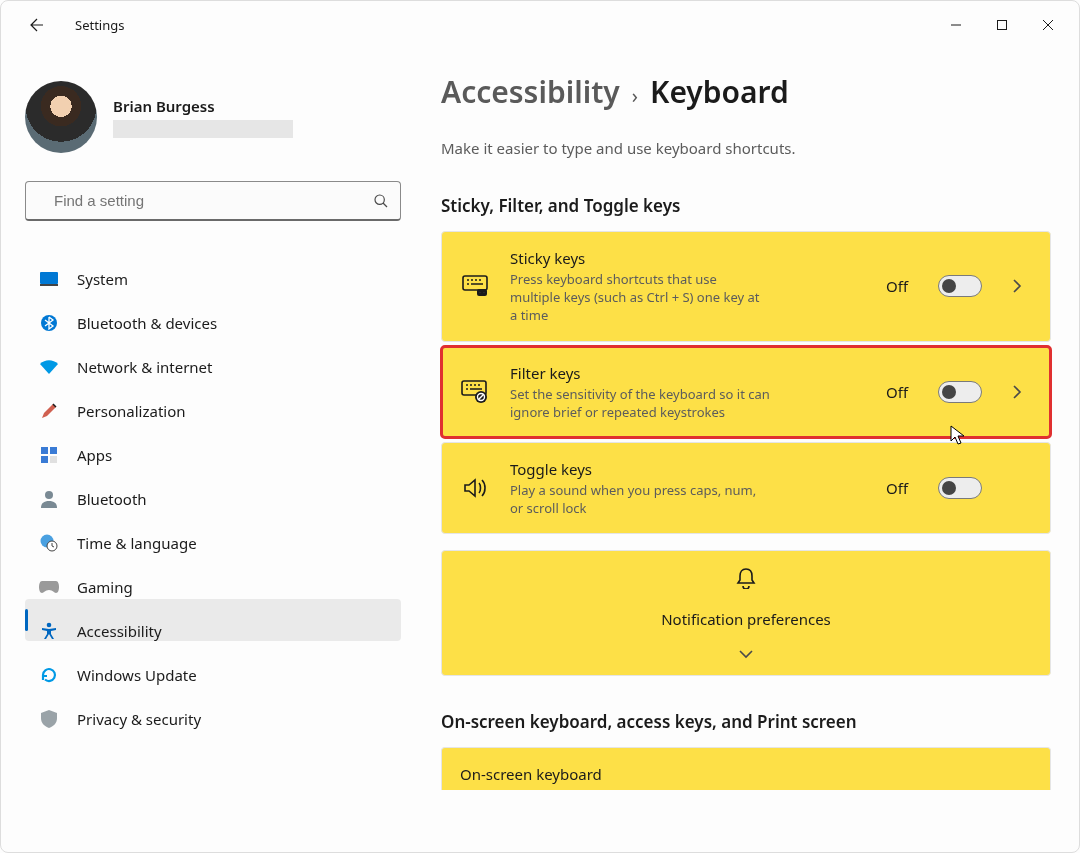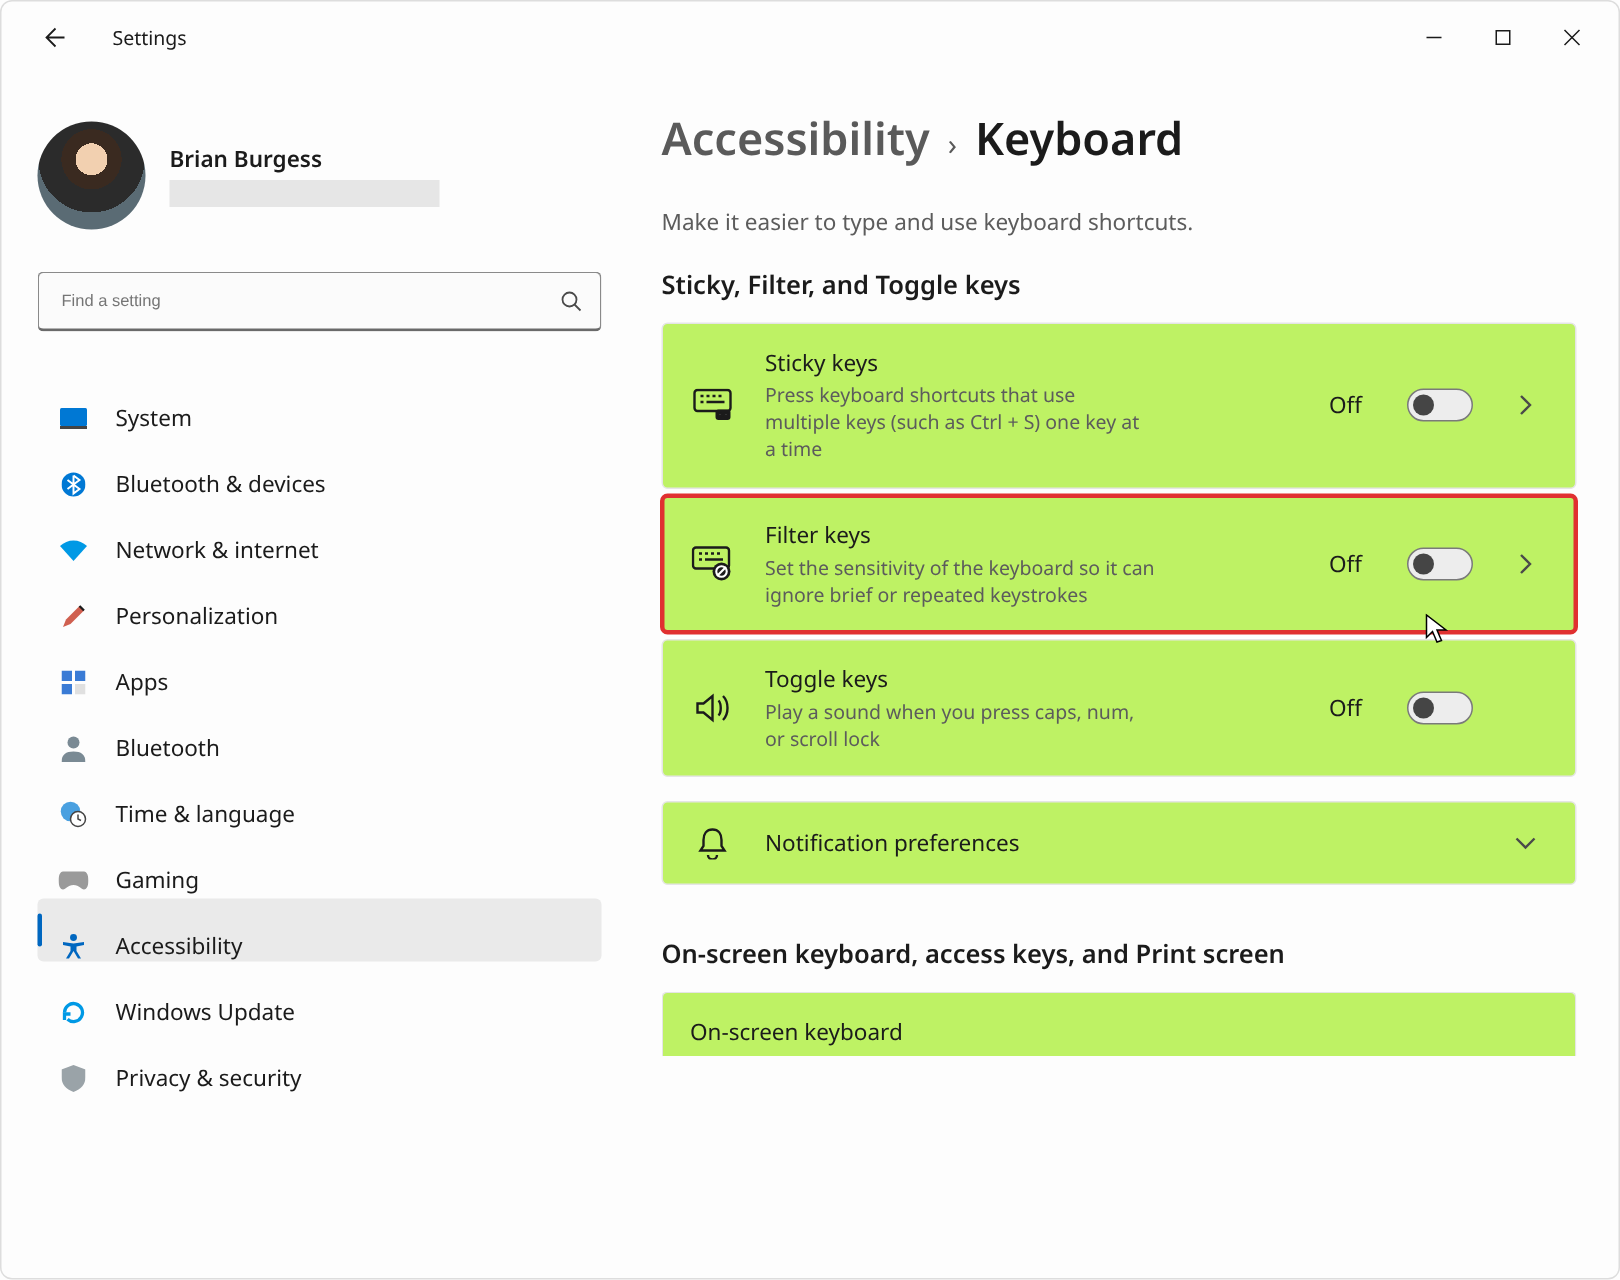--- a/index.html
+++ b/index.html
@@ -17,40 +17,40 @@
   .main { display:flex; height: calc(100% - 48px); }
 
   
   .sidebar { width: 420px; padding: 32px 20px 0 24px; display:flex; flex-direction:column; }
   .profile { display:flex; align-items:center; gap:16px; margin-bottom:28px; }
   .avatar { width:72px; height:72px; border-radius:50%; background: radial-gradient(circle at 50% 35%, #f2d0b0 0 18%, #3a2a20 18% 34%, #2b2b2b 34% 60%, #5a6b74 60% 100%); }
   .profile-name { font-weight:600; font-size:15px; }
   .profile-sub { width:180px; height:18px; background:#e6e6e6; margin-top:4px; }
 
   .search { position:relative; margin-bottom:26px; }
-  .search input { width:100%; height:40px; border:1px solid #8a8a8a; border-bottom:2px solid #6a6a6a; border-radius:4px; padding:0 40px 0 15px; font-size:11px; background:#fbfbfb; outline:none; }
+  .search input { width:100%; height:40px; border:1px solid #8a8a8a; border-bottom:2px solid #6a6a6a; border-radius:4px; padding:0 40px 0 28px; font-size:15px; background:#fbfbfb; outline:none; }
   .search .icon { position:absolute; right:12px; top:50%; transform:translateY(-50%); }
 
   .nav { list-style:none; display:flex; flex-direction:column; gap:2px; }
   .nav-item { display:flex; align-items:flex-end; gap:18px; height:42px; padding:0 14px; border-radius:4px; font-size:15px; cursor:pointer; position:relative; }
   .nav-item.active { background:#eaeaea; }
   .nav-item.active::before { content:""; position:absolute; left:0; top:10px; bottom:10px; width:3px; background:#0067c0; border-radius:2px; }
   .nav-icon { width:20px; height:20px; display:flex; align-items:center; justify-content:center; font-size:16px; }
 
   
   .content { flex:1; padding: 22px 28px 0 20px; overflow:hidden; }
   .breadcrumb { display:flex; align-items:baseline; gap:12px; margin-bottom:26px; }
   .crumb-parent { font-size:30px; color:#5a5a5a; font-weight:600; }
   .crumb-sep { font-size:20px; color:#5a5a5a; }
   .crumb-current { font-size:30px; font-weight:600; }
-  .subtitle { font-size:15px; color:#5c5c5c; margin-bottom:20px; }
+  .subtitle { font-size:15px; color:#5c5c5c; margin-bottom:36px; }
 
   .section-title { font-size:17px; font-weight:600; margin-bottom:14px; }
 
-  .card { border:1px solid #e5e5e5; border-radius:4px; background:#bef264; padding:16px 18px; display:flex; align-items:center; gap:20px; margin-bottom:4px; }
+  .card { border:1px solid #e5e5e5; border-radius:4px; background:#fde047; padding:16px 18px; display:flex; align-items:center; gap:20px; margin-bottom:4px; }
   .card.highlight { outline:3px solid #e03030; outline-offset:-2px; }
   .card-icon { width:30px; display:flex; justify-content:center; color:#1b1b1b; }
   .card-body { flex:0 0 260px; }
   .card-title { font-size:15px; }
   .card-desc { font-size:13px; color:#5c5c5c; margin-top:2px; line-height:1.4; }
   .card-gap { flex:1; }
   .toggle-label { font-size:15px; color:#1b1b1b; margin-right:10px; }
   .toggle { width:44px; height:22px; border-radius:11px; border:1px solid #7a7a7a; background:#ededed; position:relative; }
   .toggle::after { content:""; position:absolute; left:3px; top:3px; width:14px; height:14px; border-radius:50%; background:#454545; }
   .chevron { width:30px; display:flex; justify-content:center; color:#4a4a4a; }
@@ -287,21 +287,21 @@
         <div class="card-desc">Play a sound when you press caps, num, or scroll lock</div>
       </div>
       <div class="card-gap"></div>
       <span class="toggle-label">Off</span>
       <div class="toggle"></div>
       <div class="chevron" style="visibility:hidden;">
         <svg width="10" height="16"></svg>
       </div>
     </div>
 
-    <div class="card simple" style="margin-top:16px;">
+    <div class="card simple" style="margin-top:16px;flex-direction:column;">
       <div class="card-icon">
         <svg width="20" height="22" viewBox="0 0 20 22" fill="none" stroke="#1b1b1b" stroke-width="1.6">
             <path d="M10 2c4 0 6 3 6 7v4l2 3H2l2-3V9c0-4 2-7 6-7zM7 19a3 3 0 0 0 6 0"></path>
           </svg>
       </div>
       <div class="card-body">
         <div class="card-title">Notification preferences</div>
       </div>
       <div class="chevron">
         <svg width="16" height="10" viewBox="0 0 16 10" fill="none" stroke="#4a4a4a" stroke-width="1.6">

